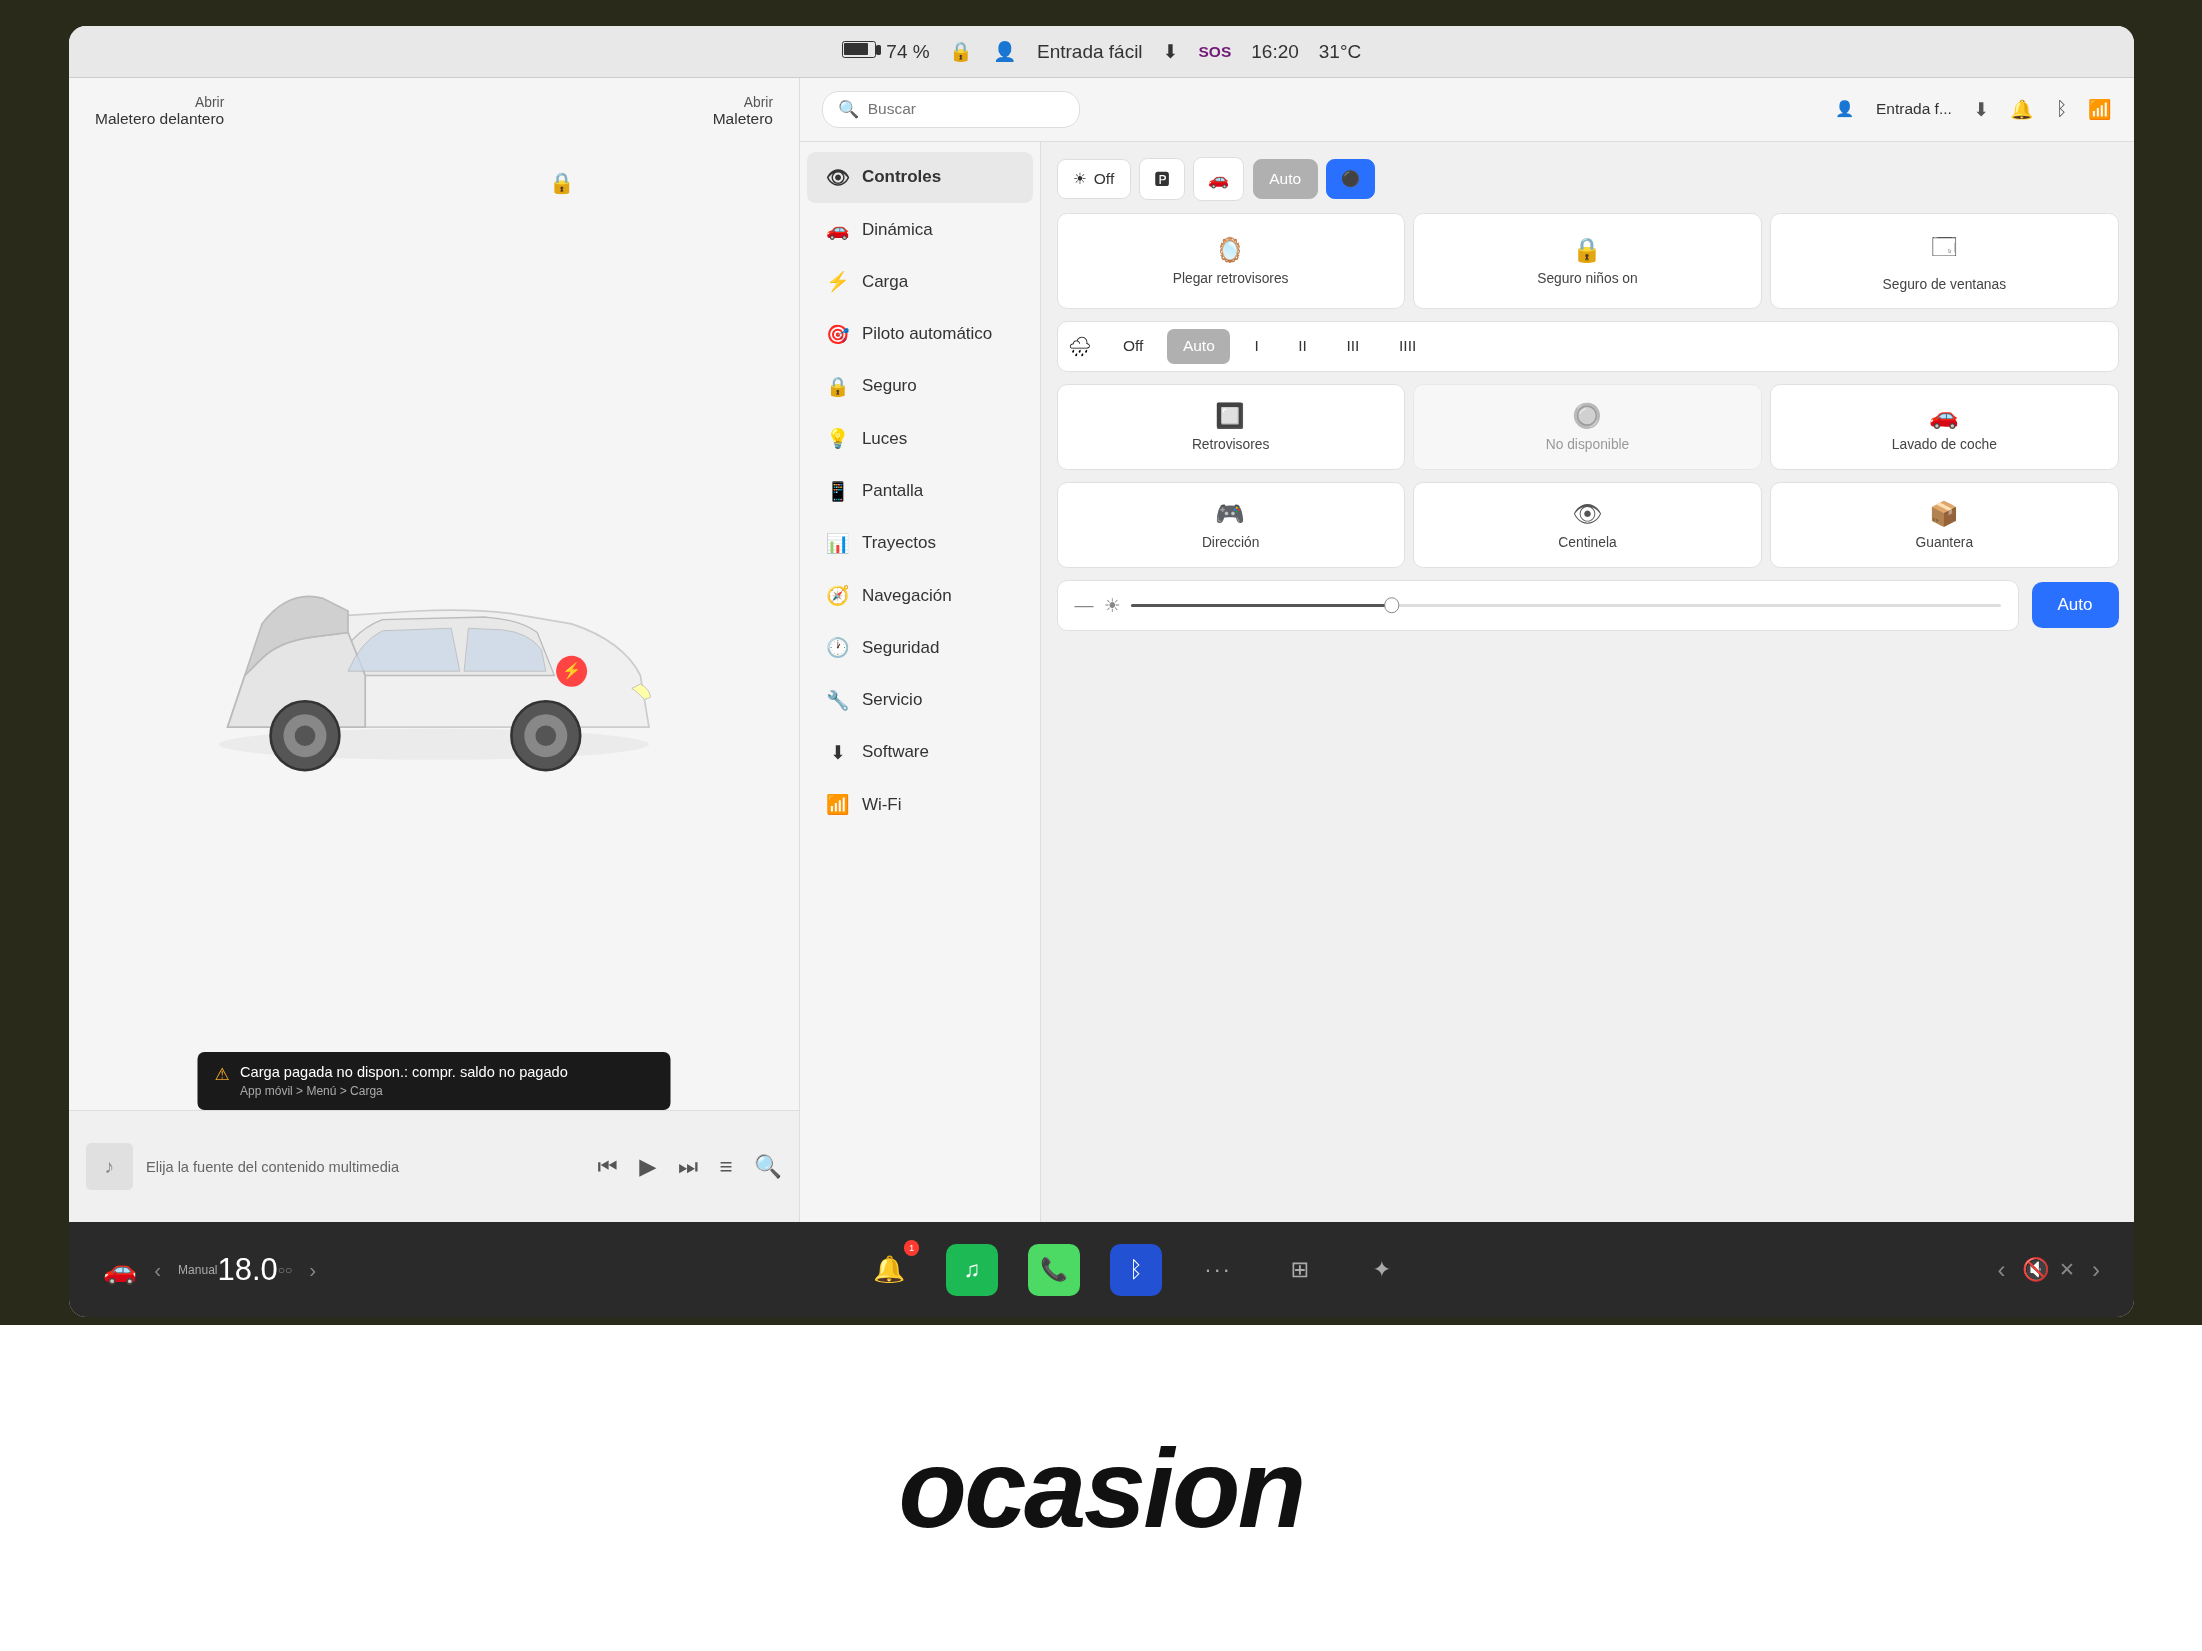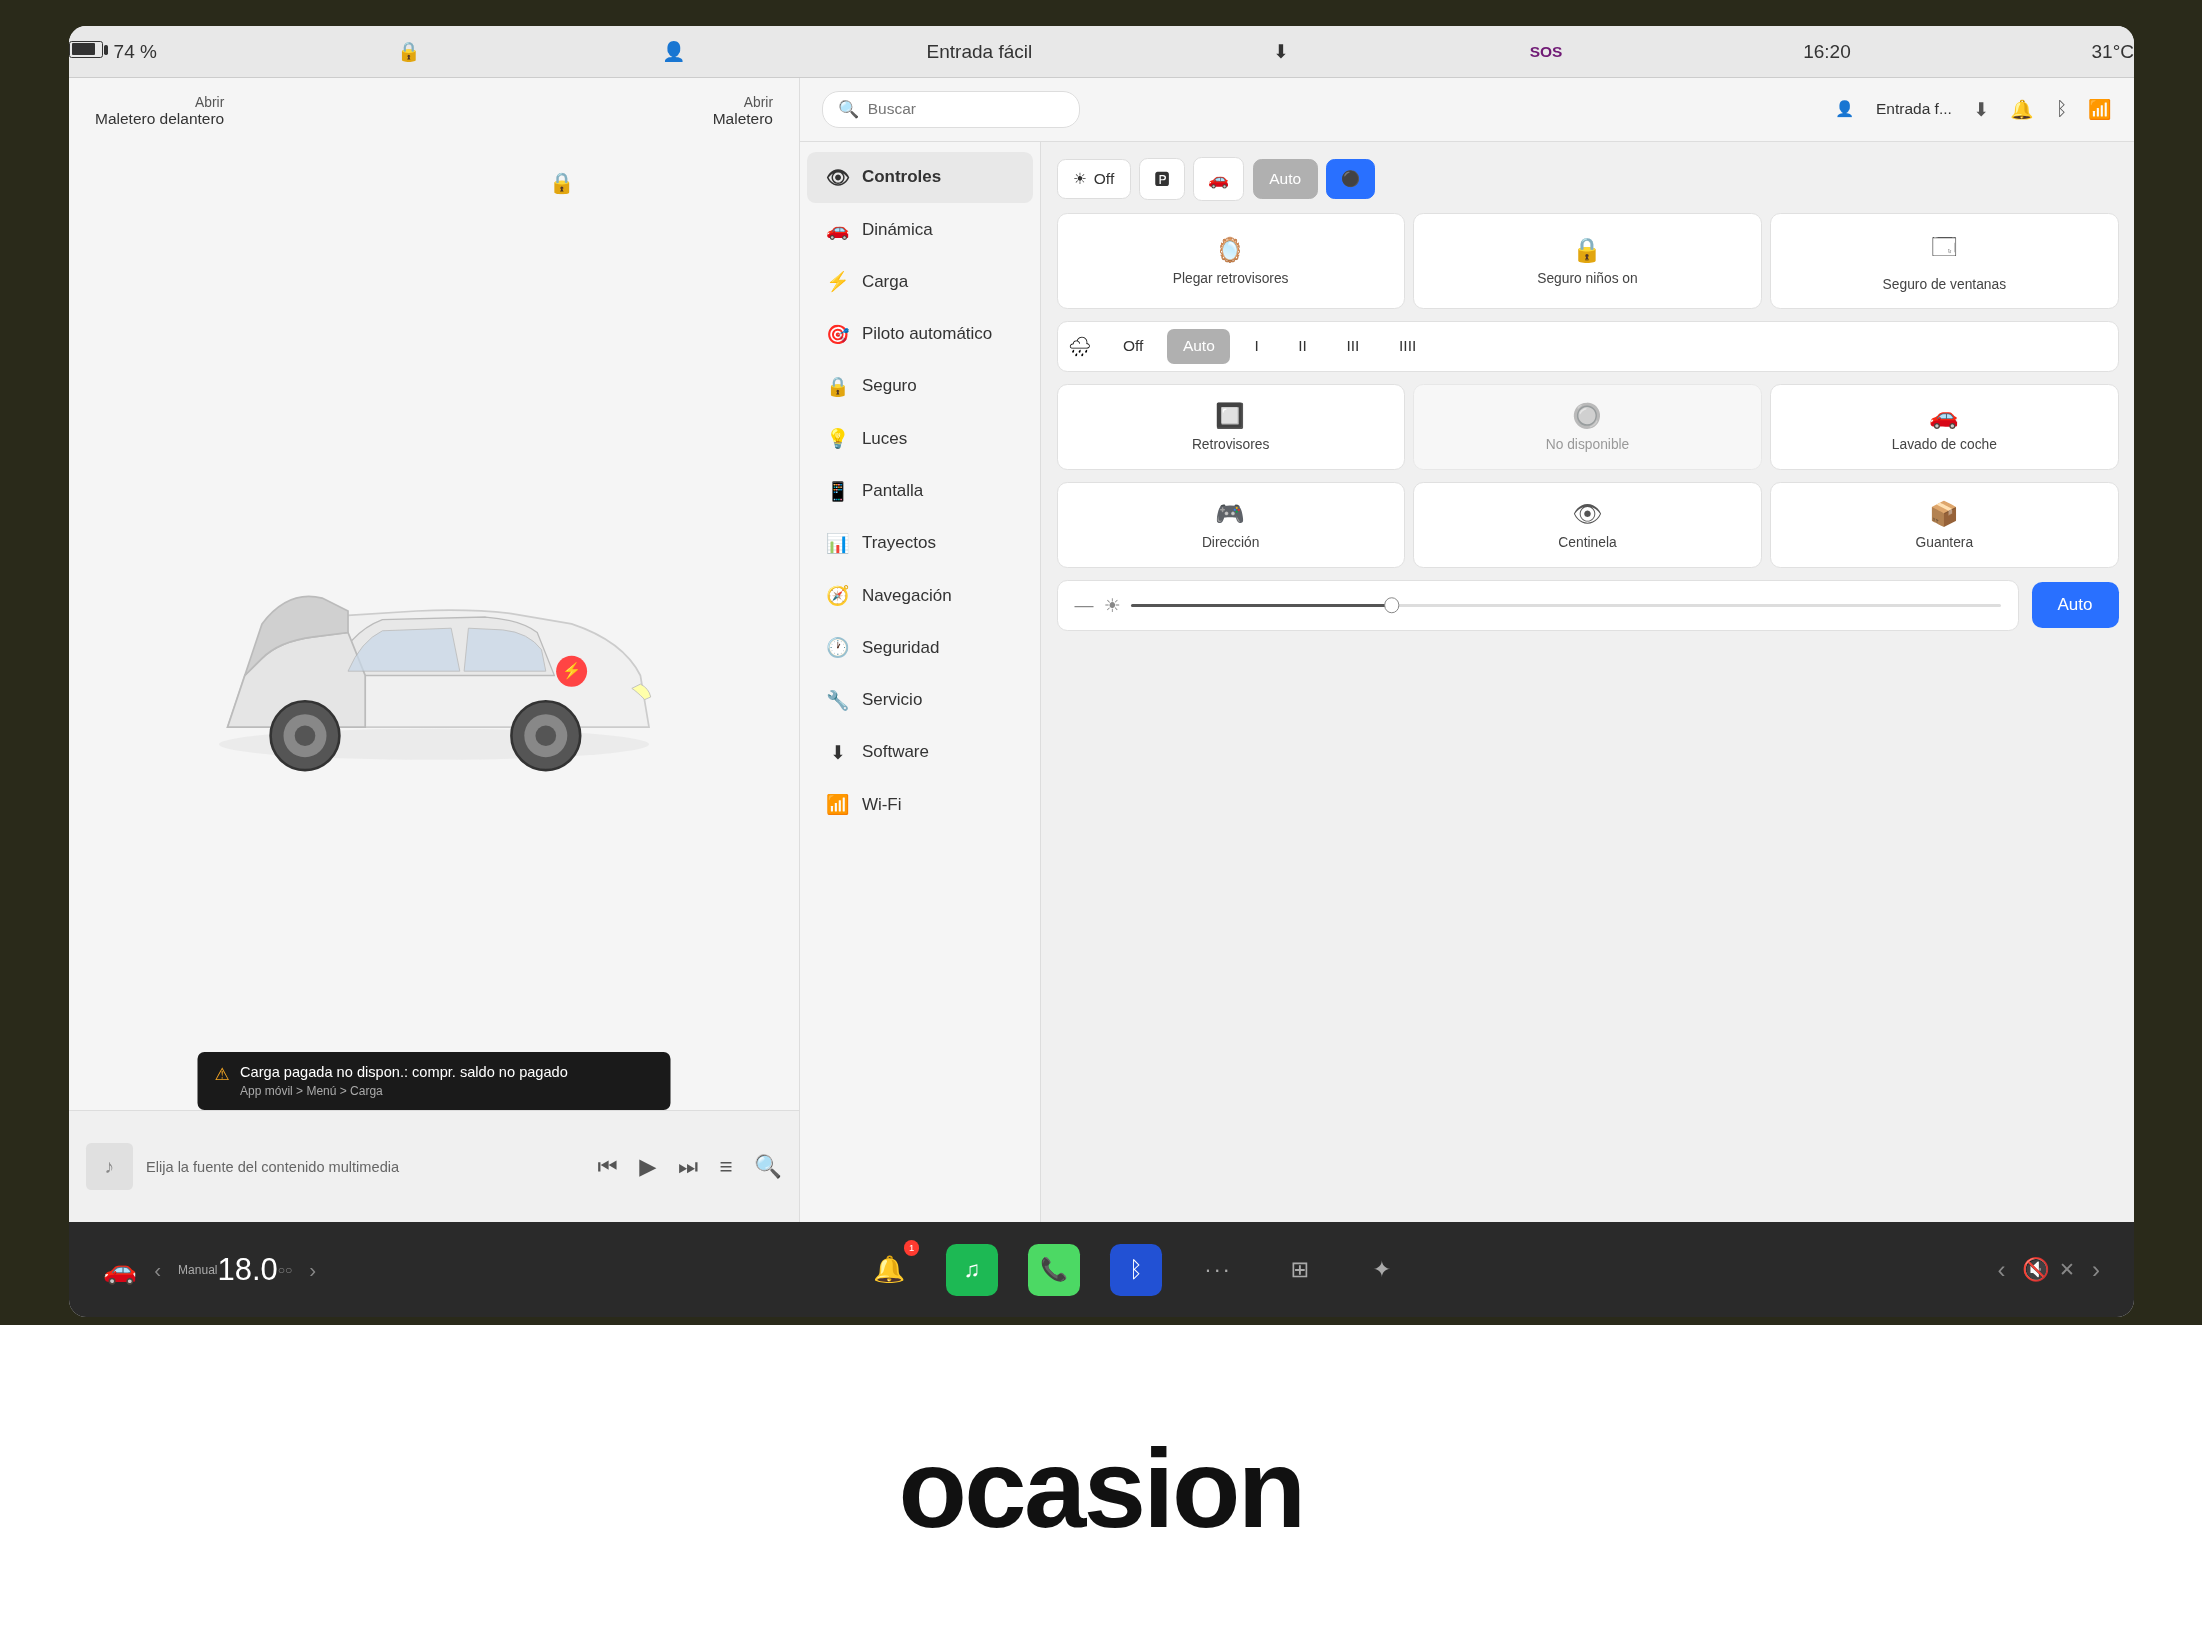--- a/index.html
+++ b/index.html
@@ -32,21 +32,21 @@
     }
 
     
     .status-bar {
       position: absolute;
       top: 0; left: 0; right: 0;
       height: 52px;
       background: #e8e8e8;
       display: flex;
       align-items: center;
-      justify-content: space-between;
+      justify-content: center;
       gap: 20px;
       font-size: 19px;
       color: #333;
       border-bottom: 0.9px solid #ccc;
     }
     .battery-icon {
       width: 34px; height: 17px;
       border: 1.7px solid #333; border-radius: 2.6px;
       position: relative; display: inline-block;
     }
@@ -469,21 +469,21 @@
       bottom: 0; left: 0; right: 0;
       height: 327px;
       background: white;
       display: flex;
       align-items: center;
       justify-content: center;
       font-size: 112px;
       font-weight: 900;
       letter-spacing: -2.6px;
     }
-    .brand-black { color: #111; }
+    .brand-black { color: #111; font-style: italic; }
     .brand-blue { color: #00aaff; }
     .lock-badge {
       position: absolute;
       top: 43px;
       right: 224px;
       font-size: 20.6px;
       color: #555;
     }
   </style>
 </head>

